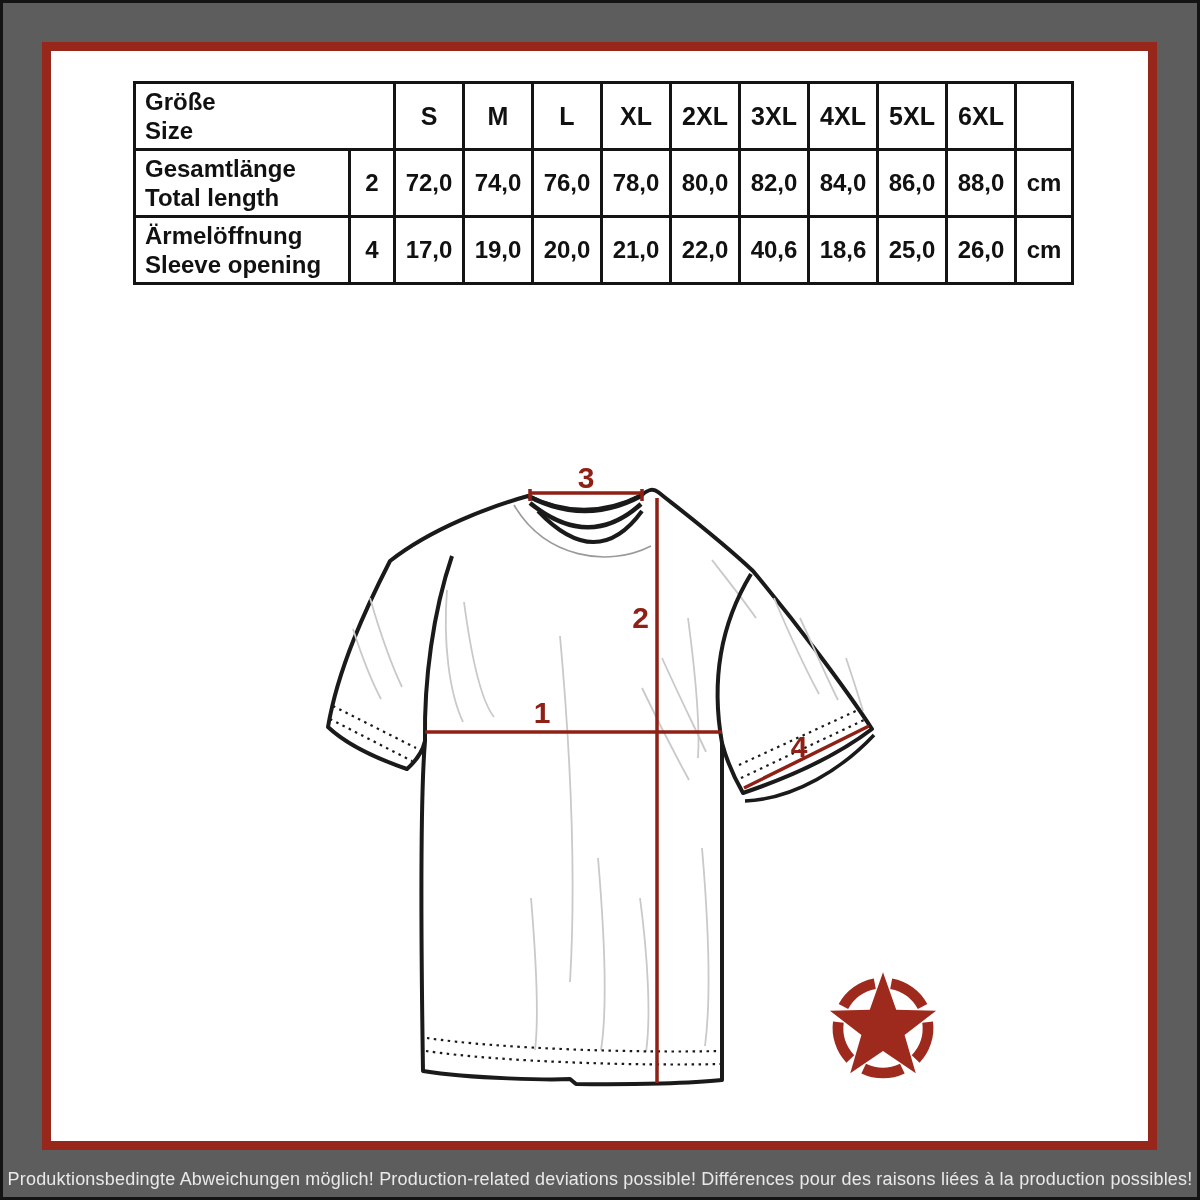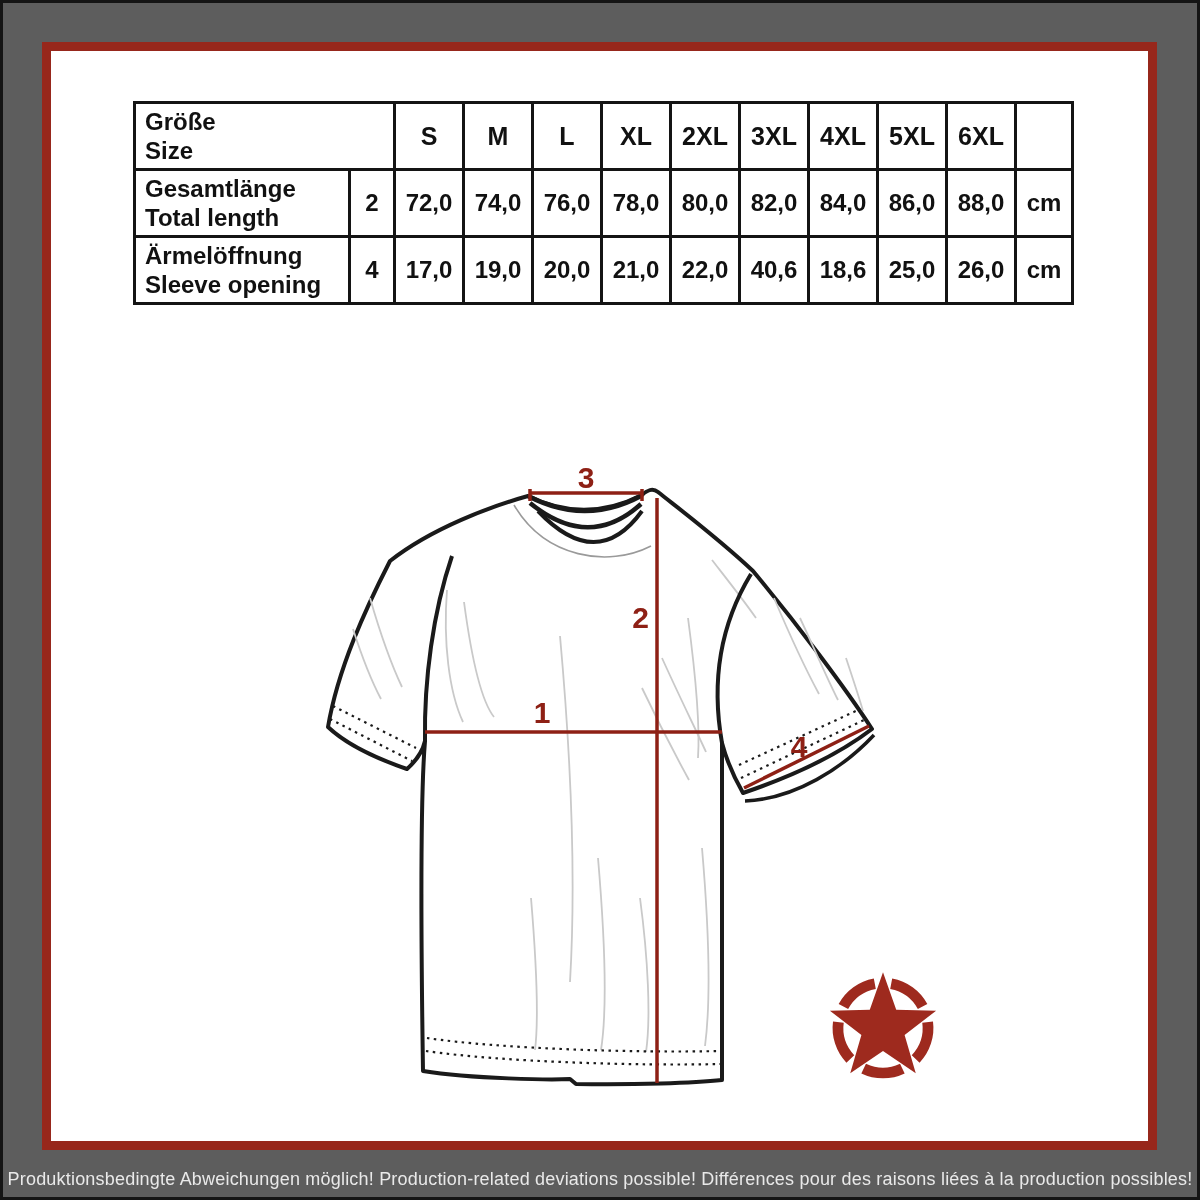--- a/index.html
+++ b/index.html
@@ -24,21 +24,20 @@
     position:absolute; left:0; right:0; bottom:0; height:35px;
     display:flex; align-items:center; justify-content:center;
     color:#e9e9e9; font-size:18px; font-weight:400;
     letter-spacing:0.2px; white-space:nowrap;
   }
   
   .size-table {
     position:absolute; left:130px; top:78px;
     border-collapse:collapse; table-layout:fixed;
     background:#fff;
-    margin-top:20px;
   }
   .size-table td {
     border:3px solid #141414;
     font-size:24px; font-weight:bold; color:#111;
     text-align:center; vertical-align:middle;
     padding:0; overflow:hidden;
   }
   .size-table tr { height:64px; }
   .size-table td.lbl {
     text-align:left; padding:3px 6px 3px 9px; line-height:29px;

